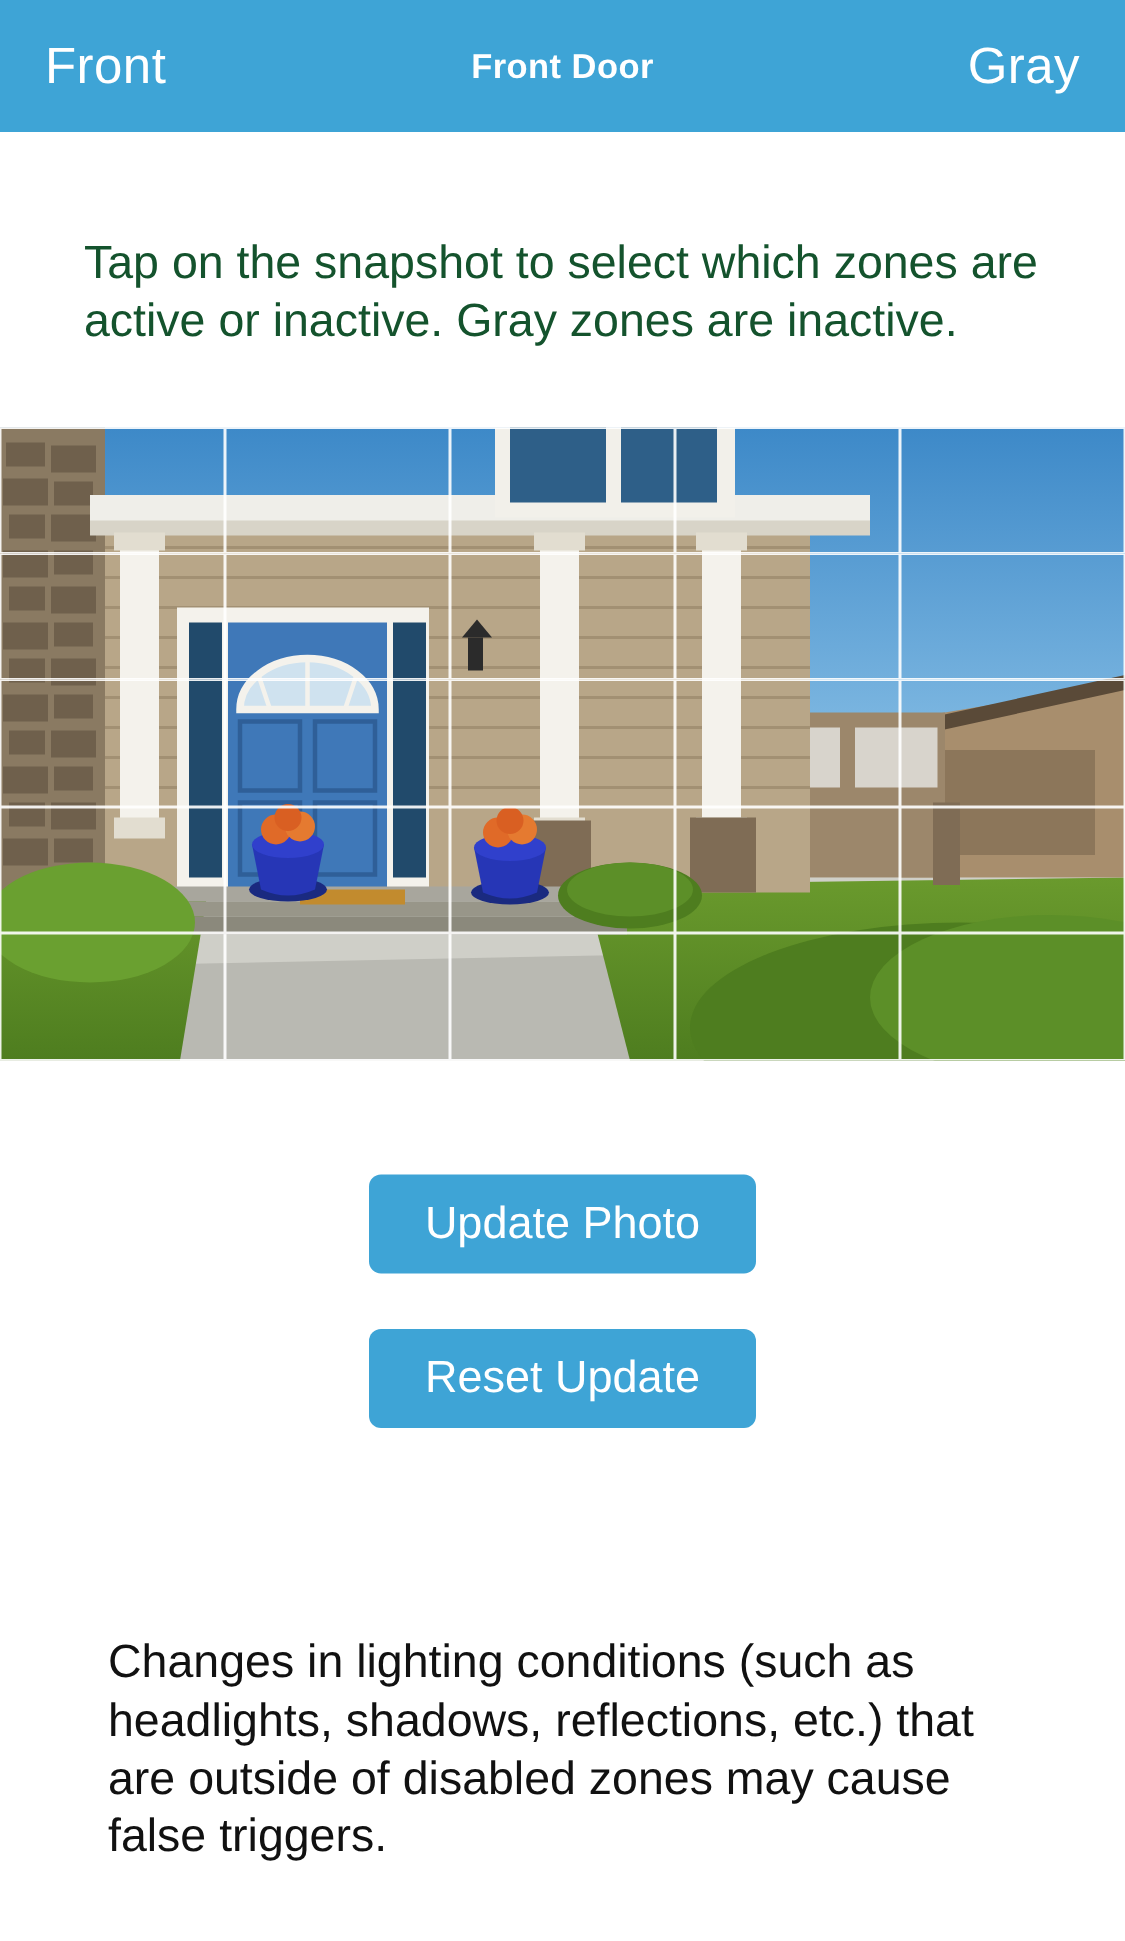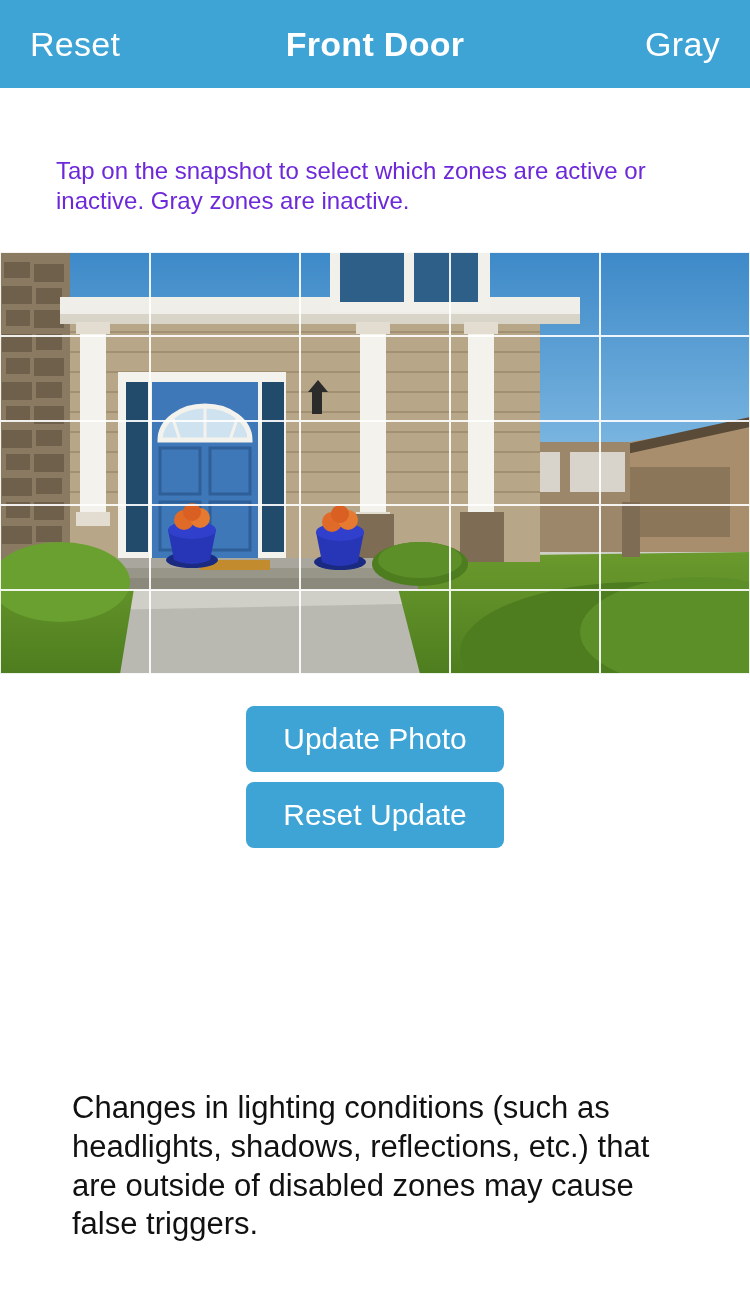--- a/index.html
+++ b/index.html
@@ -14,32 +14,32 @@
   }
   .nav-left, .nav-right {
     color: #fff;
     font-size: 34px;
     font-weight: 400;
     letter-spacing: 0.3px;
     cursor: pointer;
   }
   .nav-title {
     color: #fff;
-    font-size: 34px;
+    font-size: 23px;
     font-weight: 600;
     letter-spacing: 0.3px;
     position: absolute;
     left: 0; right: 0;
     text-align: center;
     pointer-events: none;
   }
   .instructions {
-    padding: 68px 56px 36px 56px;
-    font-size: 24px;
-    color: #6d28d9;
+    padding: 68px 56px 51px 56px;
+    font-size: 31px;
+    color: #14532d;
     line-height: 1.25;
   }
   .snapshot-wrap {
     position: relative;
     width: 750px;
     height: 422px;
     overflow: hidden;
   }
   .snapshot-svg { position:absolute; inset:0; }
   .grid {
@@ -51,22 +51,23 @@
   }
   .grid-cell {
     border: 1px solid rgba(255,255,255,0.9);
     background: transparent;
     cursor: pointer;
   }
   .actions {
     display: flex;
     flex-direction: column;
     align-items: center;
-    gap: 10px;
+    gap: 37px;
     padding-top: 32px;
+    margin-top: 44px;
   }
   .btn {
     height: 66px;
     min-width: 258px;
     background: #3ea4d6;
     color: #fff;
     border: none;
     border-radius: 8px;
     font-size: 30px;
     font-weight: 400;
@@ -81,21 +82,21 @@
     font-size: 31px;
     color: #111;
     line-height: 1.25;
     margin-top: 32px;
   }
 </style>
 </head>
 <body>
 
 <div class="navbar">
-  <span class="nav-left">Reset</span>
+  <span class="nav-left">Front</span>
   <span class="nav-title">Front Door</span>
   <span class="nav-right">Gray</span>
 </div>
 
 <div class="instructions">Tap on the snapshot to select which zones are active or inactive. Gray zones are inactive.</div>
 
 <div class="snapshot-wrap">
   <svg class="snapshot-svg" viewBox="0 0 750 422" preserveAspectRatio="xMidYMid slice">
 
     <defs>

